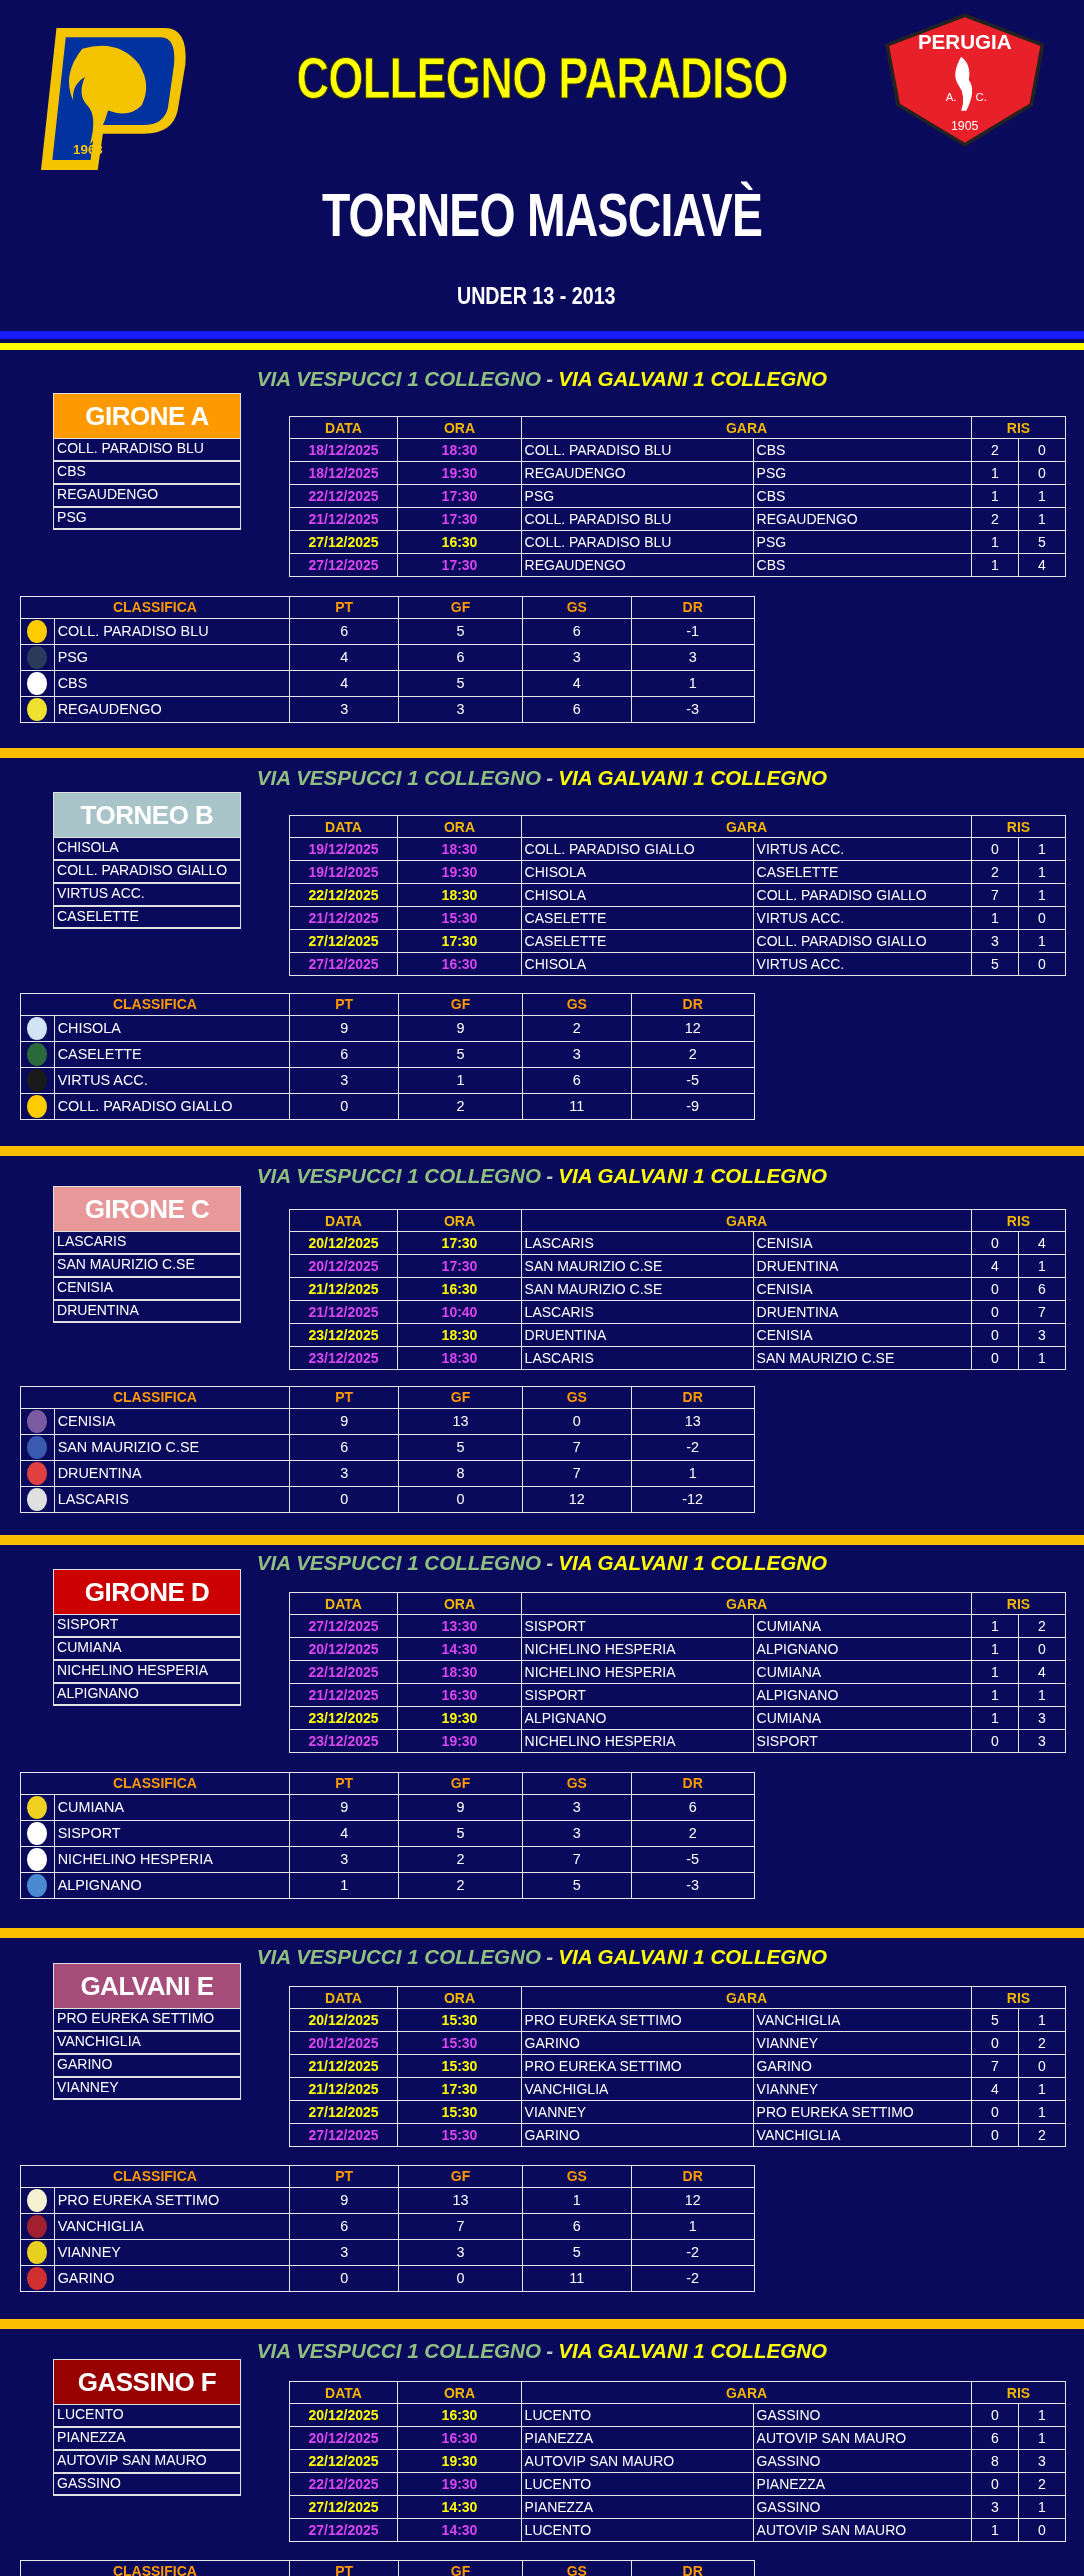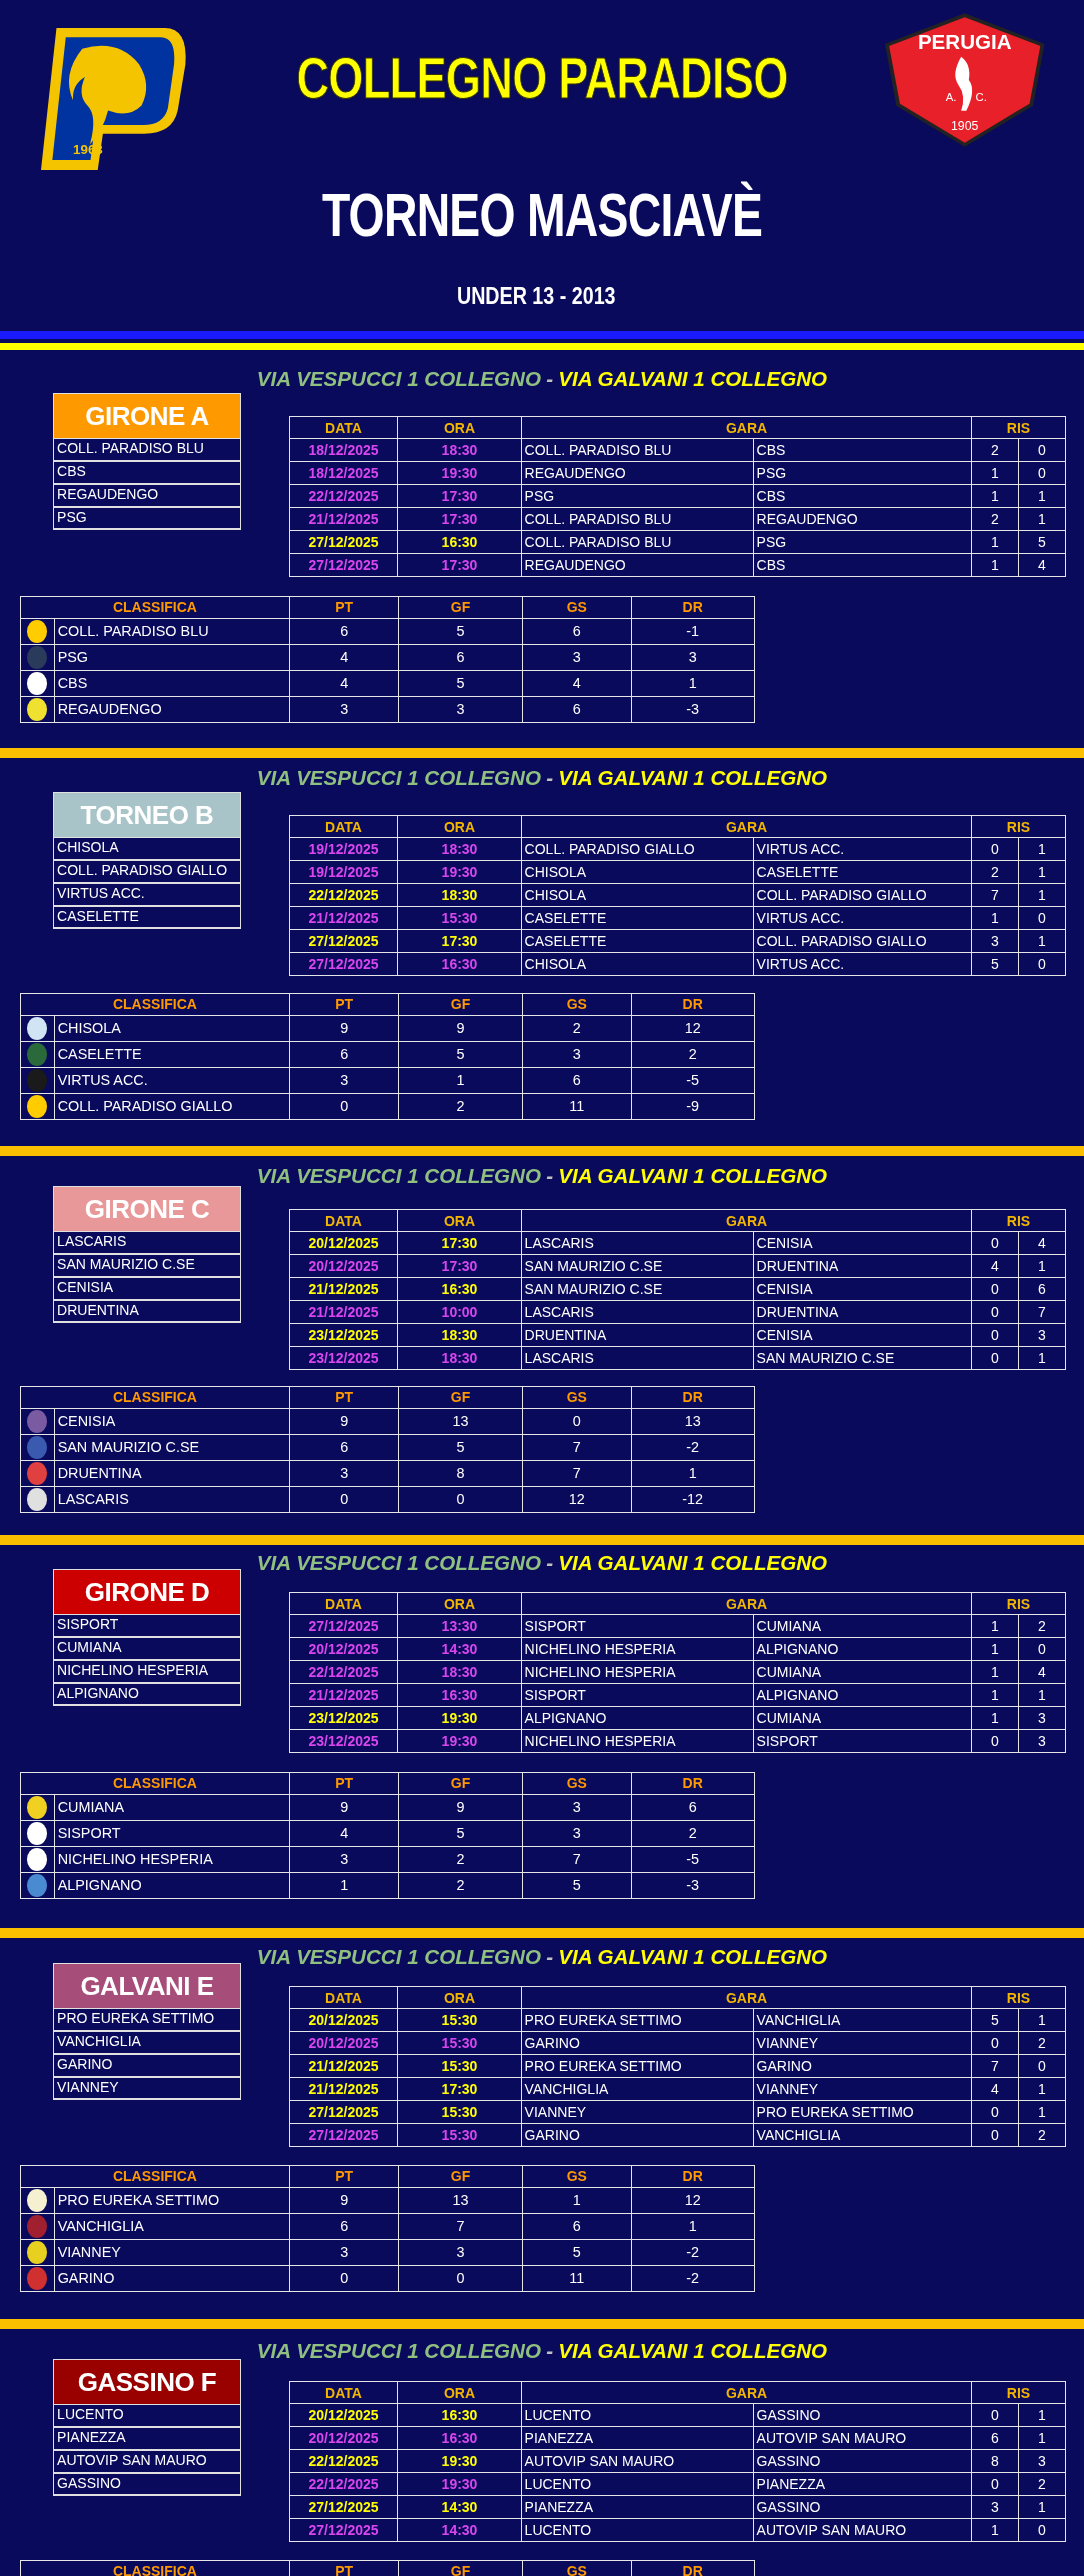--- a/index.html
+++ b/index.html
@@ -434,21 +434,21 @@
           <tr>
         <td class="date c-yellow">21/12/2025</td>
         <td class="time c-yellow">16:30</td>
         <td class="team">SAN MAURIZIO C.SE</td>
         <td class="team">CENISIA</td>
         <td class="score">0</td>
         <td class="score">6</td>
       </tr>
           <tr>
         <td class="date c-green">21/12/2025</td>
-        <td class="time c-green">10:00</td>
+        <td class="time c-green">10:40</td>
         <td class="team">LASCARIS</td>
         <td class="team">DRUENTINA</td>
         <td class="score">0</td>
         <td class="score">7</td>
       </tr>
           <tr>
         <td class="date c-yellow">23/12/2025</td>
         <td class="time c-yellow">18:30</td>
         <td class="team">DRUENTINA</td>
         <td class="team">CENISIA</td>

